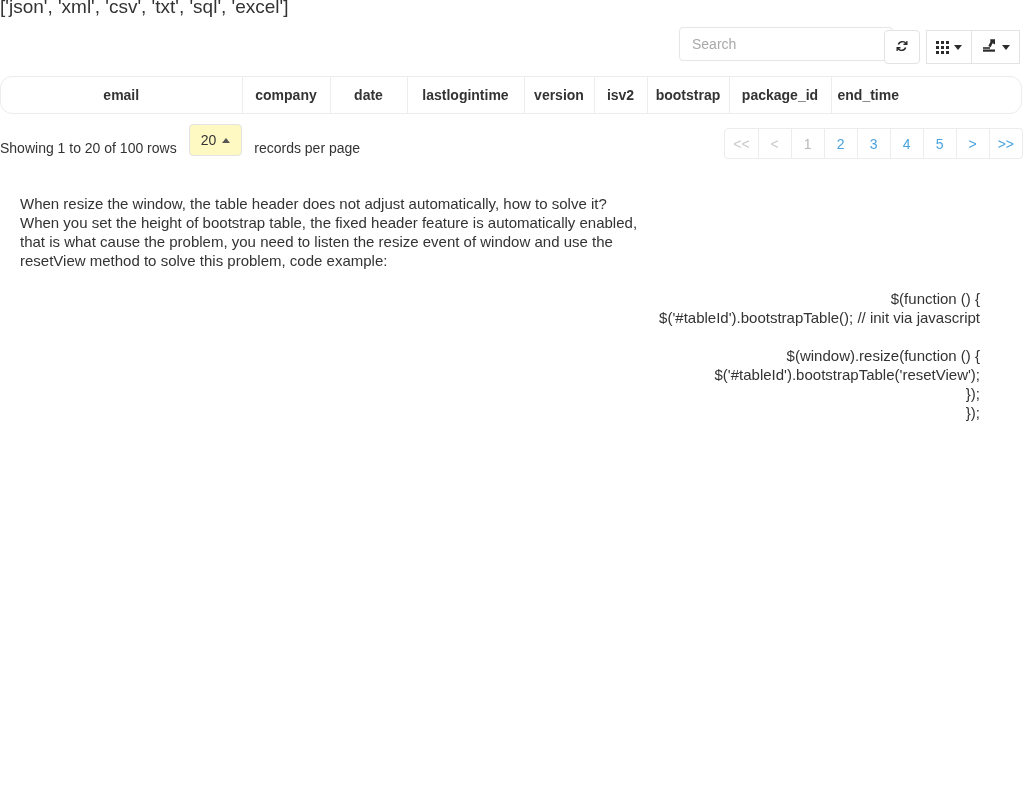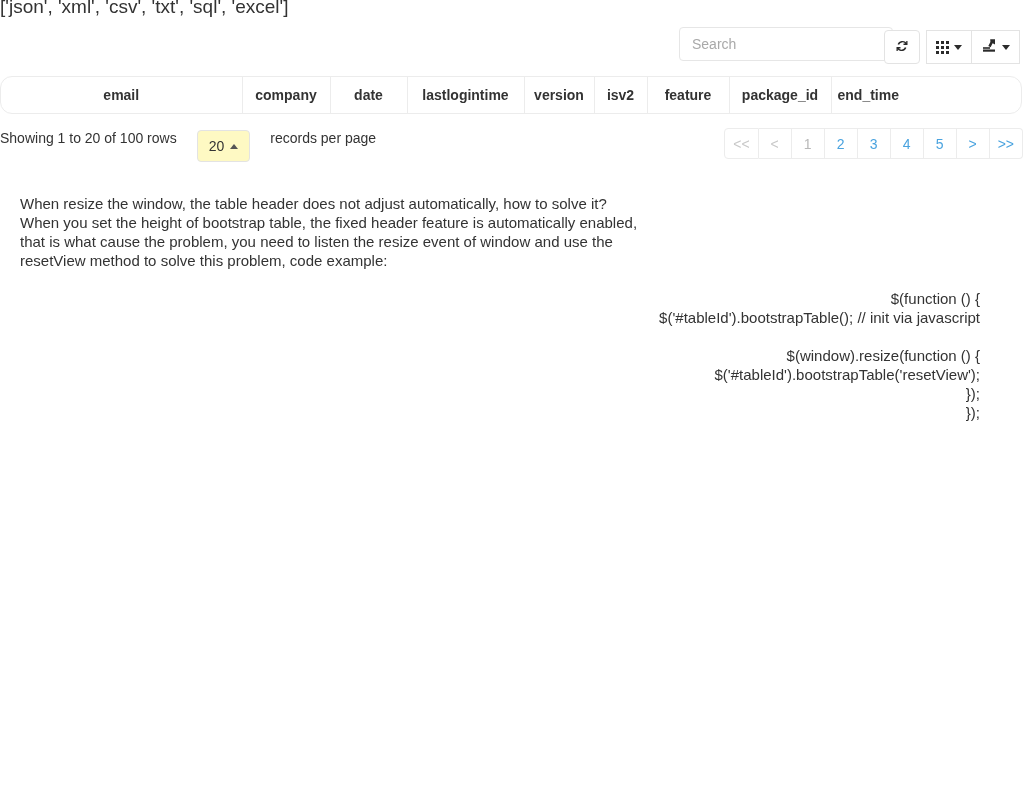--- a/index.html
+++ b/index.html
@@ -143,24 +143,24 @@
   .page-row {
     position: absolute;
     left: 0;
     top: 120px;
     width: 1024px;
     height: 44px;
   }
   .page-left {
     position: absolute;
     left: 0px;
-    top: 10px;
-    display: flex;
-    align-items: flex-start;
-    gap: 20px;
+    top: 4px;
+    display: flex;
+    align-items: flex-end;
+    gap: 12px;
     font-size: 14px;
     color: #333333;
     white-space: nowrap;
   }
   .page-size-btn {
     box-sizing: border-box;
     border: 1px solid #e3e3e3;
     border-radius: 4px;
     background: #fef9c3;
     height: 32px;
@@ -294,21 +294,21 @@
       <col>
     </colgroup>
     <thead>
       <tr>
         <th>email</th>
         <th>company</th>
         <th>date</th>
         <th>lastlogintime</th>
         <th>version</th>
         <th>isv2</th>
-        <th>feature</th>
+        <th>bootstrap</th>
         <th>package_id</th>
         <th style="text-align:left;">end_time</th>
         <th class="filler"></th>
       </tr>
     </thead>
   </table>
 </div>
 
 <div class="page-row">
 

